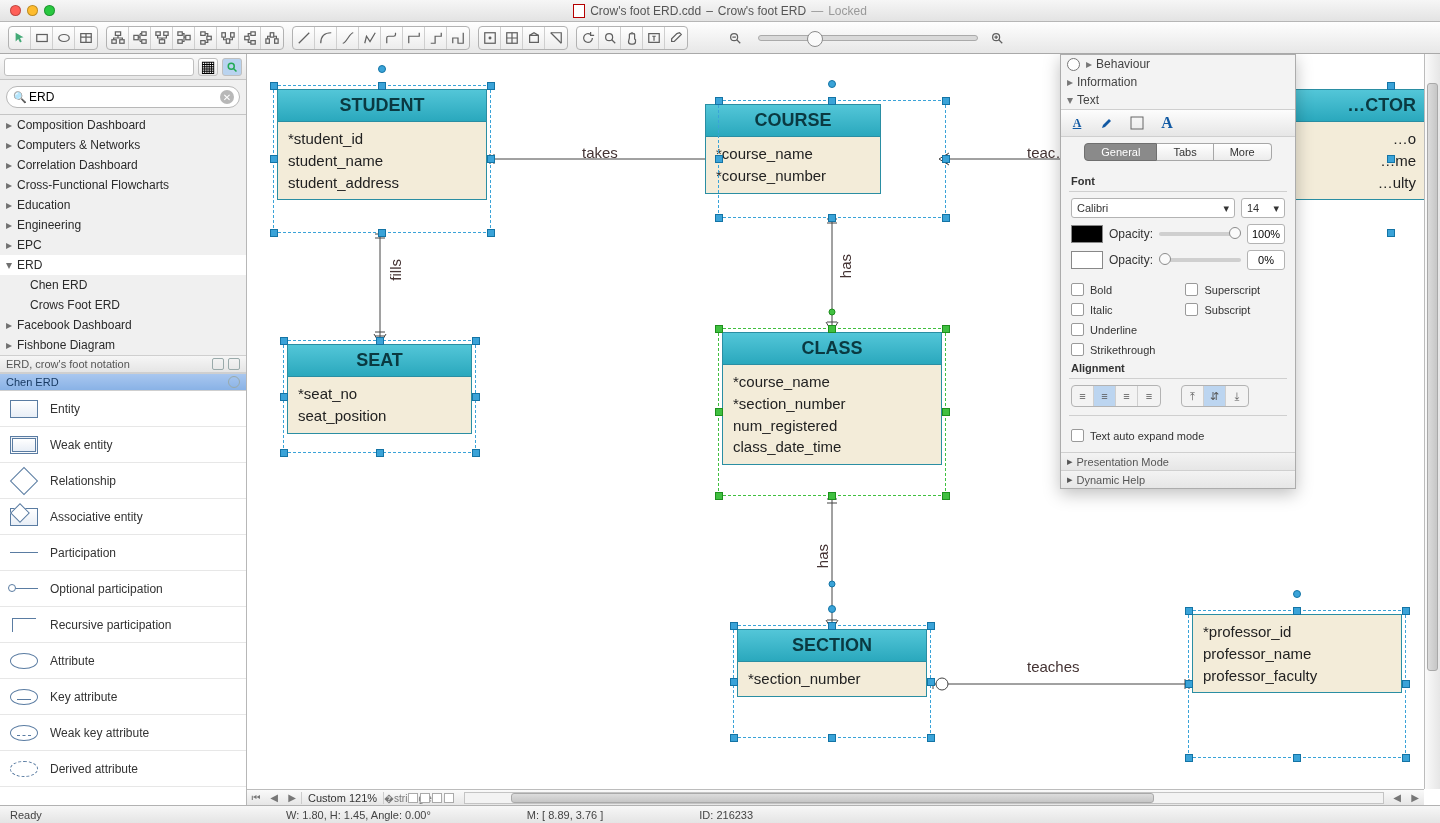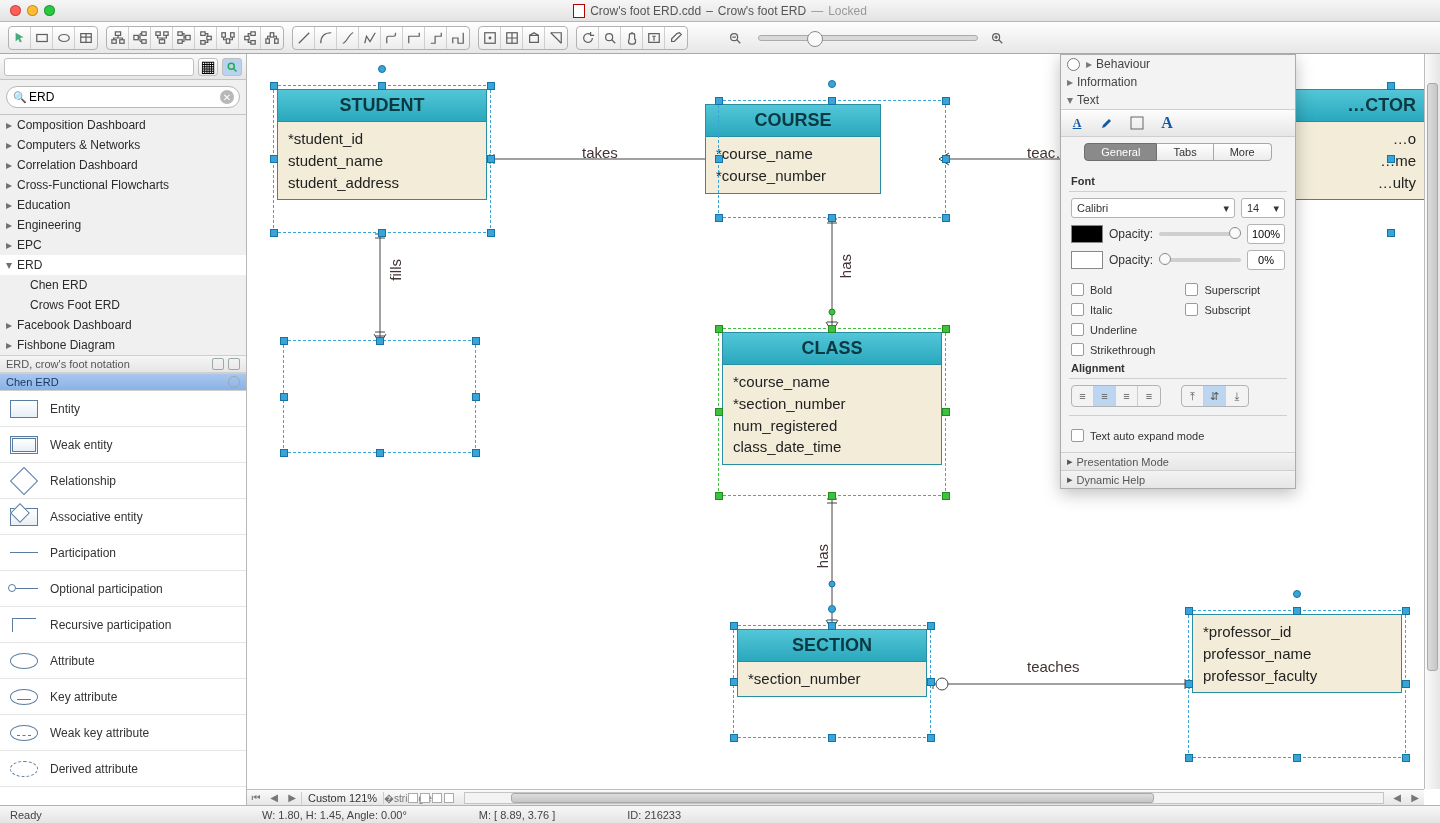--- a/index.html
+++ b/index.html
@@ -94,21 +94,21 @@
   .mini-slider .kb{position:absolute;top:-5px;width:12px;height:12px;background:#fafafa;border:1px solid #8b8b8b;border-radius:50%;}
   .chkrow{display:flex;align-items:flex-end;gap:6px;height:20px;font-size:11px;color:#333;}
   .chk{width:13px;height:13px;border:1px solid #9a9a9a;border-radius:2px;background:#fff;}
   .two-col{display:flex;gap:30px;}
   .align-grp{display:flex;border:1px solid #b3b3b3;border-radius:4px;overflow:hidden;}
   .align-grp span{width:22px;height:20px;display:flex;align-items:center;justify-content:center;border-right:1px solid #cfcfcf;font-size:11px;color:#555;}
   .align-grp span:last-child{border-right:none;}
   .align-grp span.on{background:#bcd5f0;}
   .foot-sec{height:18px;background:linear-gradient(#f3f3f3,#e6e6e6);border-top:1px solid #cfcfcf;display:flex;align-items:center;padding:0 6px;gap:4px;font-size:11px;color:#555;}
   
-  .status{height:18px;background:linear-gradient(#f7f7f7,#e4e4e4);border-top:1px solid #b2b2b2;display:flex;align-items:center;font-size:11px;color:#444;padding:0 10px;gap:72px;}
+  .status{height:18px;background:linear-gradient(#f7f7f7,#e4e4e4);border-top:1px solid #b2b2b2;display:flex;align-items:center;font-size:11px;color:#444;padding:0 10px;gap:96px;}
   .status .s1{width:180px;}
   svg.erd{position:absolute;left:0;top:0;pointer-events:none;}
 </style>
 </head>
 <body>
 
 <div class="titlebar">
   <div class="tl-dots">
     <div class="tl-dot dot-r"></div>
     <div class="tl-dot dot-y"></div>
@@ -567,20 +567,27 @@
         <div class="ebody" style="text-align:right">
           <div>…o</div>
           <div>…me</div>
           <div>…ulty</div>
         </div>
       </div>
       <div class="handle" style="left:1140px;top:28px"></div>
       <div class="handle" style="left:1140px;top:175px"></div>
       <div class="handle" style="left:1140px;top:101px"></div>
 
+      <div class="entity" style="left:40px;top:290px;width:185px">
+        <div class="ehdr">SEAT</div>
+        <div class="ebody">
+          <div>*seat_no</div>
+          <div>seat_position</div>
+        </div>
+      </div>
       <div class="sel-outline" style="left:36px;top:286px;width:193px;height:113px"></div>
       <div class="handle" style="left:33px;top:283px"></div>
       <div class="handle" style="left:225px;top:283px"></div>
       <div class="handle" style="left:33px;top:395px"></div>
       <div class="handle" style="left:225px;top:395px"></div>
       <div class="handle" style="left:129px;top:283px"></div>
       <div class="handle" style="left:129px;top:395px"></div>
       <div class="handle" style="left:33px;top:339px"></div>
       <div class="handle" style="left:225px;top:339px"></div>
 

